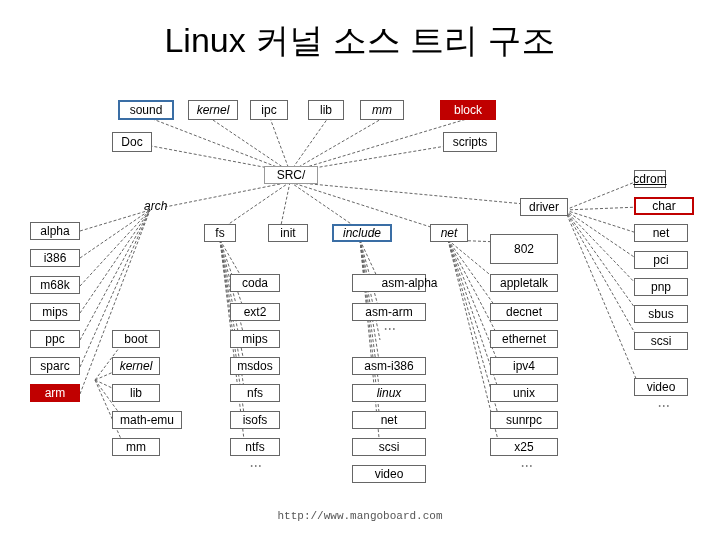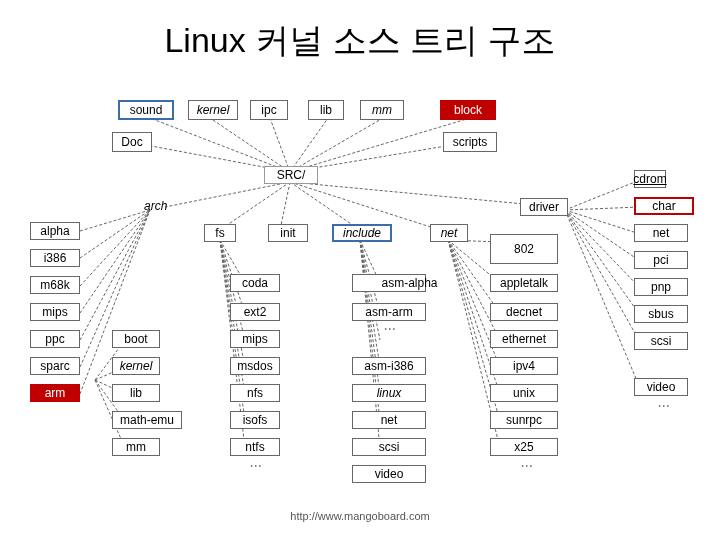--- a/index.html
+++ b/index.html
@@ -54,20 +54,21 @@
     letter-spacing: -1px;
   }
   .footer {
     position: absolute;
     bottom: 18px;
     left: 0;
     width: 720px;
     text-align: center;
     font-size: 11px;
     color: #555;
+    font-family: Liberation Mono, monospace;
   }
 </style>
 </head>
 <body>
 
 <div class="title">Linux 커널 소스 트리 구조</div>
 
 <svg class="canvas">
 
   <g stroke="#666" stroke-dasharray="3,2" fill="none">

